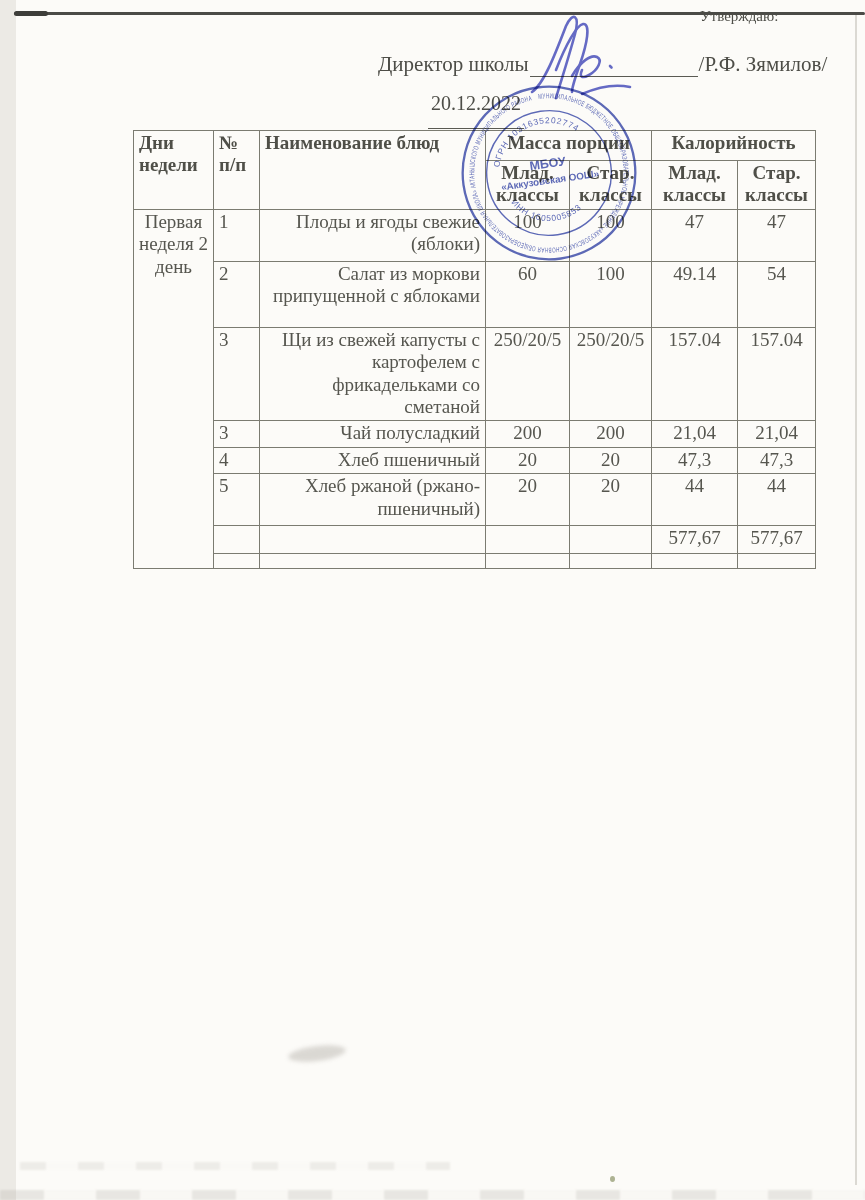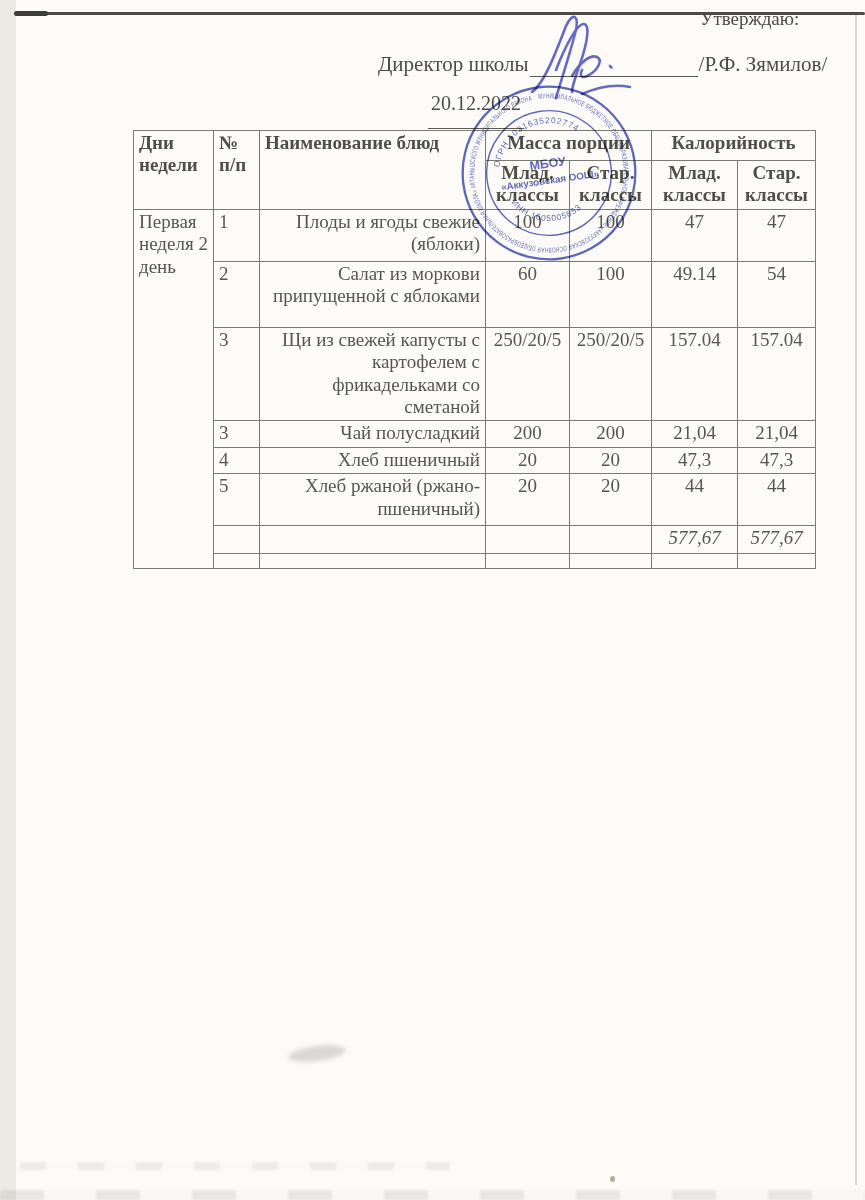--- a/index.html
+++ b/index.html
@@ -14,21 +14,21 @@
   .scan-topline-cap{position:absolute;left:14px;top:11px;width:34px;height:5px;background:#3e3e3a;border-radius:3px;z-index:2;}
   .scan-rightline{position:absolute;left:855px;top:15px;width:2px;height:1170px;background:#dbd9d3;z-index:2;}
   .scan-smudge{position:absolute;left:288px;top:1046px;width:58px;height:15px;background:#b3afa8;border-radius:50%;
     transform:rotate(-7deg);filter:blur(2px);opacity:.45;z-index:2;}
   .scan-streaks{position:absolute;left:20px;top:1162px;width:430px;height:8px;opacity:.35;z-index:2;
     background:repeating-linear-gradient(90deg,rgba(170,167,158,.5) 0 26px,rgba(220,217,209,.1) 26px 58px);filter:blur(1px);}
   .scan-bottomband{position:absolute;left:0;bottom:0;width:865px;height:10px;opacity:.6;z-index:2;
     background:repeating-linear-gradient(90deg,rgba(168,165,156,.4) 0 44px,rgba(214,211,203,.15) 44px 96px);filter:blur(1px);}
   .scan-speck{position:absolute;left:610px;top:1176px;width:5px;height:6px;background:#99a078;border-radius:50%;opacity:.8;z-index:2;}
 
-  .approve{position:absolute;left:700px;top:8px;font-size:19px;color:#4d4d47;z-index:3;}
+  .approve{position:absolute;left:700px;top:8px;font-size:15px;color:#4d4d47;z-index:3;}
   .director-line{position:absolute;left:378px;top:52px;display:flex;align-items:flex-end;font-size:21px;color:#4d4d47;z-index:3;white-space:nowrap;justify-content:space-between;}
   .sig-blank{display:inline-block;width:168px;border-bottom:1.6px solid #5a5a53;height:20px;margin:0 1px;}
   .date-line{position:absolute;left:428px;top:92px;font-size:20px;color:#4d4d47;border-bottom:1.6px solid #5a5a53;padding:0 3px 13px 3px;z-index:3;}
 
   .stamp-wrap{position:absolute;left:460px;top:84px;width:178px;height:178px;z-index:6;mix-blend-mode:multiply;opacity:.88;transform:rotate(-8deg);}
   .signature-wrap{position:absolute;left:520px;top:14px;width:150px;height:100px;z-index:7;mix-blend-mode:multiply;}
 
   table.menu{
     position:absolute;left:133px;top:130px;width:682px;z-index:4;
     border-collapse:collapse;table-layout:fixed;
@@ -38,24 +38,24 @@
     border:1.5px solid #7b7b71;
     padding:1px 5px 2px 5px;
     vertical-align:top;overflow:hidden;line-height:1.18;
   }
   table.menu th{font-weight:bold;color:#4f4f48;}
   .th-center{vertical-align:middle;}
   .th-top{text-align:left;vertical-align:top;}
   td.c-num{text-align:left;padding-left:6px;}
   td.c-dish{text-align:right;}
   td.c-val{text-align:center;}
-  td.c-day{text-align:left;vertical-align:top;}
+  td.c-day{text-align:center;vertical-align:top;}
   tr.hr1{height:30px;margin-left:36px;} tr.hr2{height:48px;}
   tr.r1{height:52px;} tr.r2{height:66px;} tr.r3{height:87px;} tr.r4{height:26px;}
-  tr.r5{height:26px;} tr.r6{height:52px;} tr.r7{height:28px;font-style:italic;} tr.r8{height:15px;}
+  tr.r5{height:26px;} tr.r6{height:52px;} tr.r7{height:28px;} tr.r8{height:15px;}
 </style>
 </head>
 <body>
 
 <div class="page"></div>
 <div class="scan-topline"></div>
 <div class="scan-topline-cap"></div>
 <div class="scan-rightline"></div>
 <div class="scan-smudge"></div>
 <div class="scan-streaks"></div>

